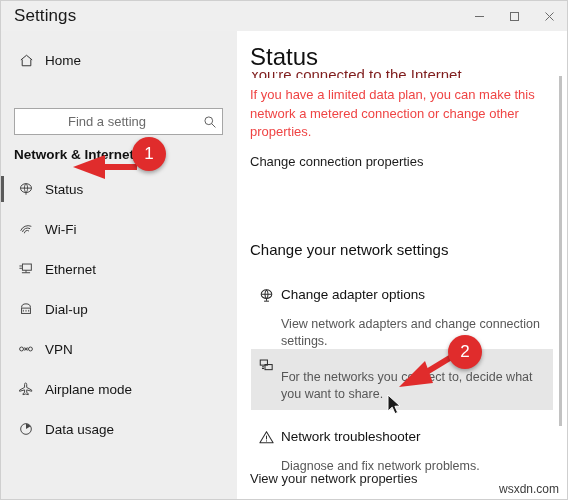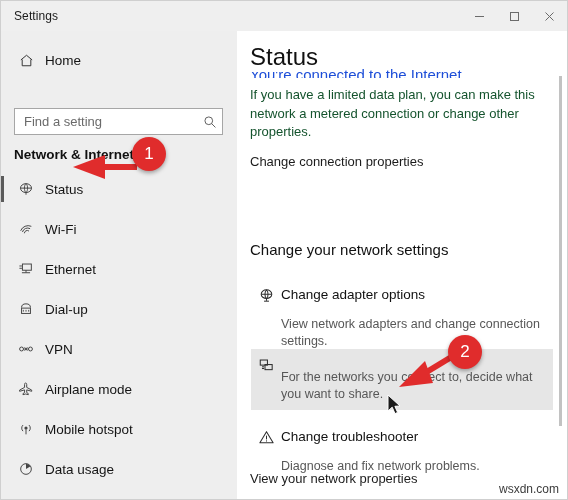--- a/index.html
+++ b/index.html
@@ -28,21 +28,21 @@
   .titlebar {
     position: absolute;
     left: 0; top: 0;
     width: 566px;
     height: 30px;
     background: #efefef;
     display: flex;
     align-items: center;
   }
   .titlebar-text {
-    font-size: 12px;
+    font-size: 17px;
     color: #1a1a1a;
     margin-left: 13px;
     letter-spacing: .1px;
   }
   .wincontrols {
     position: absolute;
     right: 0; top: 0;
     height: 30px;
     display: flex;
   }
@@ -94,22 +94,23 @@
     height: 27px;
     background: #ffffff;
     border: 1px solid #a6a6a6;
     box-sizing: border-box;
     display: flex;
     align-items: center;
   }
   .search-placeholder {
     font-size: 13px;
     color: #6a6a6a;
-    margin-left: 9px;
+    margin-left: 1px;
     flex: 1;
+    text-align: center;
   }
   .search-icon {
     width: 24px;
     display: flex;
     align-items: center;
     justify-content: center;
     color: #4c4c4c;
   }
 
   .sb-header {
@@ -175,32 +176,32 @@
   .scrollarea {
     position: absolute;
     left: 0; top: 0;
     width: 330px;
     height: 469px;
   }
   .clipped-line {
     position: absolute;
     left: 13px; top: 33px;
     font-size: 15px;
-    color: #1d4ed8;
+    color: #7f1d1d;
     height: 14px;
     overflow: hidden;
     line-height: 21px;
     white-space: nowrap;
   }
   .para {
     position: absolute;
     left: 13px; top: 55px;
     width: 295px;
     font-size: 13px;
-    color: #14532d;
+    color: #ef4444;
     line-height: 18.5px;
   }
   .link {
     position: absolute;
     left: 13px;
     font-size: 13px;
     color: #1c1c1c;
   }
   .link-a { top: 123px; }
   .link-b { top: 163px; }
@@ -414,31 +415,20 @@
 
       <div class="nav-item">
         <span class="nav-icon">
           <svg width="16" height="16" viewBox="0 0 18 18">
             <path d="M8.6 2.2 C9.4 2.2 9.8 3 9.8 4 V7.2 L15.4 10.2 V11.6 L9.8 10 V13 L11.6 14.2 V15.4 L8.6 14.6 L5.6 15.4 V14.2 L7.4 13 V10 L1.8 11.6 V10.2 L7.4 7.2 V4 C7.4 3 7.8 2.2 8.6 2.2 Z" fill="none" stroke="currentColor" stroke-width="1.1" stroke-linejoin="round"></path>
           </svg>
         </span>
         <span class="nav-label">Airplane mode</span>
       </div>
 
-      <div class="nav-item">
-        <span class="nav-icon">
-          <svg width="16" height="16" viewBox="0 0 18 18">
-            <circle cx="9" cy="8" r="1.8" fill="currentColor"></circle>
-            <path d="M5.6 4.6 A4.8 4.8 0 0 0 5.6 11.4" fill="none" stroke="currentColor" stroke-width="1.1"></path>
-            <path d="M12.4 4.6 A4.8 4.8 0 0 1 12.4 11.4" fill="none" stroke="currentColor" stroke-width="1.1"></path>
-            <line x1="9" y1="9.8" x2="9" y2="15" stroke="currentColor" stroke-width="1.1"></line>
-          </svg>
-        </span>
-        <span class="nav-label">Mobile hotspot</span>
-      </div>
 
       <div class="nav-item">
         <span class="nav-icon">
           <svg width="16" height="16" viewBox="0 0 18 18">
             <circle cx="9" cy="9" r="6" fill="none" stroke="currentColor" stroke-width="1.1"></circle>
             <path d="M9 9 V3 A6 6 0 0 1 14.2 6" fill="currentColor" stroke="none"></path>
           </svg>
         </span>
         <span class="nav-label">Data usage</span>
       </div>
@@ -494,21 +484,21 @@
 
       <div class="opt opt-c">
         <span class="opt-icon">
           <svg width="17" height="17" viewBox="0 0 18 18">
             <path d="M9 2.8 L16 14.6 H2 Z" fill="none" stroke="currentColor" stroke-width="1.1" stroke-linejoin="round"></path>
             <line x1="9" y1="7" x2="9" y2="11" stroke="currentColor" stroke-width="1.1"></line>
             <circle cx="9" cy="12.6" r="0.6" fill="currentColor"></circle>
           </svg>
         </span>
         <span class="opt-body">
-          <span class="opt-title" style="display:block">Change troubleshooter</span>
+          <span class="opt-title" style="display:block">Network troubleshooter</span>
           <span class="opt-desc" style="display:block">Diagnose and fix network problems.</span>
         </span>
       </div>
 
       <div class="link link-c">View your network properties</div>
     </div>
 
     <div class="page-title">Status</div>
 
     <div class="scrollbar-track">

